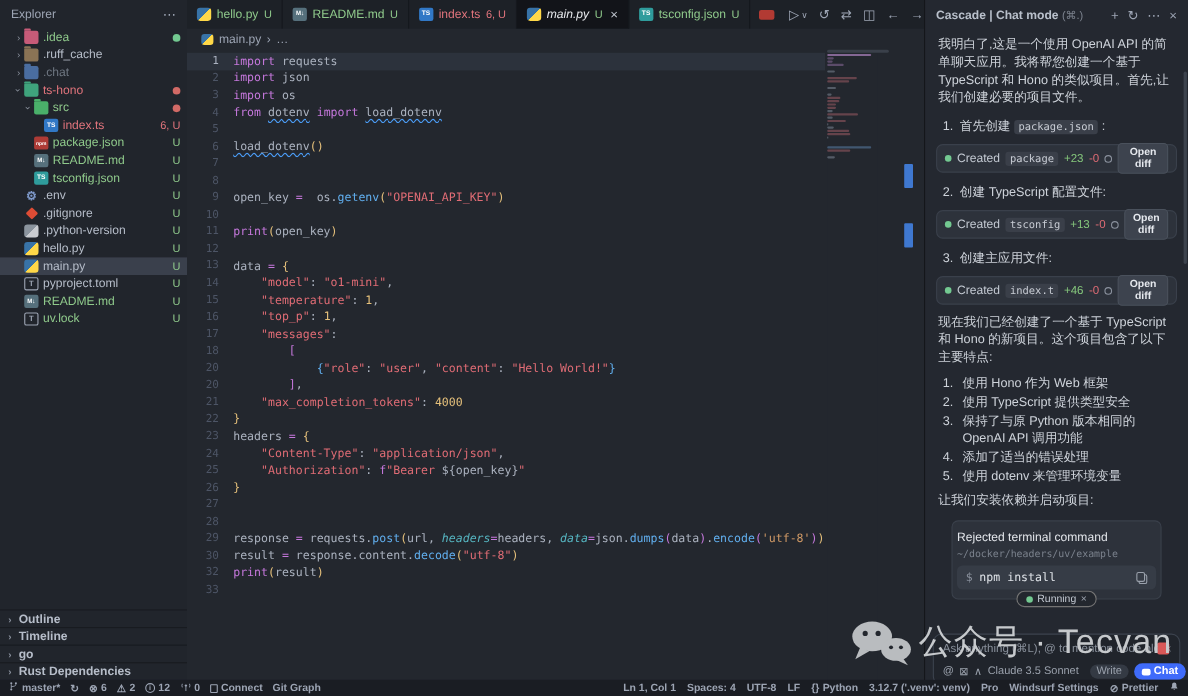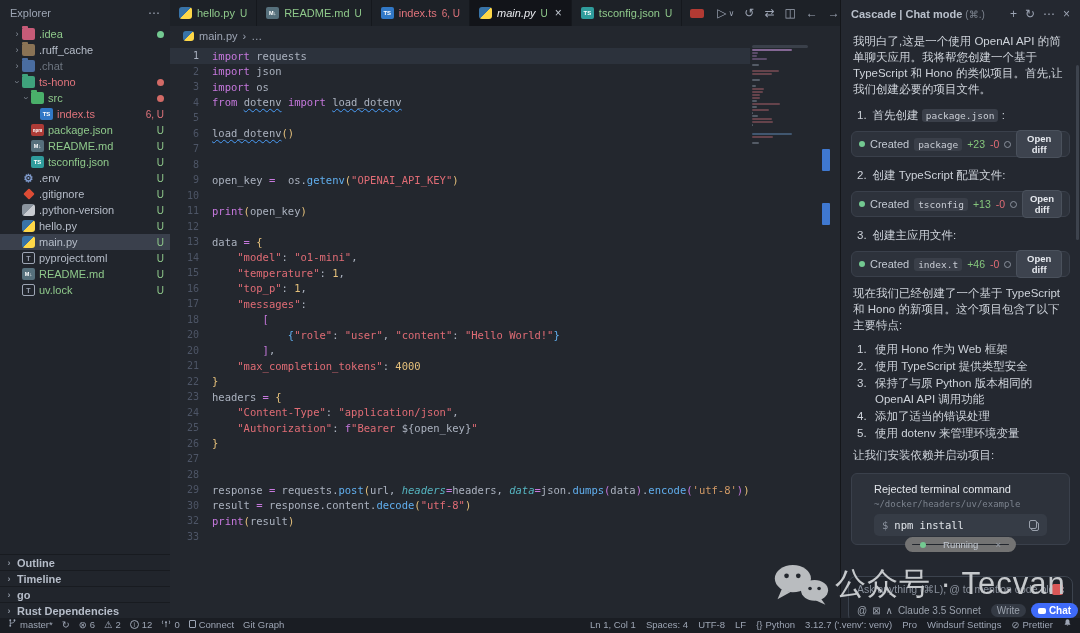--- a/index.html
+++ b/index.html
@@ -91,44 +91,44 @@
   .snum { flex:none; }
   .chip { font:9.5px "DejaVu Sans Mono", monospace; background:#3a3f49; color:#c8ccd4; border-radius:3px; padding:1px 4px; }
   .card { display:flex; align-items:center; gap:5px; margin:8px 10px; height:26px; background:#2d323b; border:1px solid #3a404b; border-radius:6px; padding:0 7px; }
   .gdot { width:6px; height:6px; border-radius:50%; background:#73c991; flex:none; }
   .cre { font-size:11px; color:#c3c9d2; }
   .plus { color:#85c77c; font-size:10.5px; } .minus { color:#e06c75; font-size:10.5px; }
   .rev { width:7px; height:7px; border:1px solid #8a919d; border-radius:50%; flex:none; }
   .odiff { margin-left:auto; background:#3d434e; border:1px solid #4a515c; color:#e6e9ee; font-size:9.5px; font-weight:bold; border-radius:4px; padding:2px 6px; cursor:pointer; font-family:"Liberation Sans",sans-serif; }
   .fitem { display:flex; gap:6px; margin:0 12px 1px 16px; }
   .fnum { flex:none; width:12px; }
-  .term { margin:10px 10px 0; background:#2d323b; border:1px solid #3a404b; border-radius:6px; padding:7px 22px 8px; }
+  .term { margin:10px 24px 0; background:#2d323b; border:1px solid #3a404b; border-radius:6px; padding:7px 4px 8px; }
   .ttitle { font-size:11px; color:#e2e5ea; }
   .tpath { font:9px "DejaVu Sans Mono", monospace; color:#7b828d; margin-top:2px; }
   .tcmd { display:flex; align-items:center; gap:6px; margin-top:5px; height:22px; background:#363c46; border-radius:5px; padding:0 8px; }
   .dollar { color:#8a919d; font:10.5px "DejaVu Sans Mono", monospace; }
   .cmdtx { color:#dfe3e8; font:10.5px "DejaVu Sans Mono", monospace; }
   .copy-ic { margin-left:auto; position:relative; width:10px; height:11px; }
   .copy-ic::before { content:""; position:absolute; top:2px; left:2px; right:0; bottom:0; border:1px solid #9aa1ac; border-radius:2px; }
   .copy-ic::after { content:""; position:absolute; top:0; left:0; right:2px; bottom:2px; border:1px solid #9aa1ac; border-radius:2px; background:#363c46; }
-  .runpill { display:flex; align-items:center; gap:17px; width:max-content; margin:-8px auto 0; position:relative; z-index:2;
-             background:#23272e; border:7px solid #737373; border-radius:10px; height:15px; padding:0 8px; font-size:9.5px; color:#c3c9d2; }
+  .runpill { display:flex; align-items:center; gap:4px; width:max-content; margin:-8px auto 0; position:relative; z-index:2;
+             background:#23272e; border:1px solid #737373; border-radius:10px; height:15px; padding:0 8px; font-size:9.5px; color:#c3c9d2; }
   .runpill .px { color:#9aa1ac; cursor:pointer; }
   .cinput { flex:none; margin:4px 7px 5px; height:47px; background:#20242b; border:1px solid #3c434e; border-radius:8px; position:relative; padding:6px 8px 4px; }
   .ph { font-size:10.5px; color:#8a919c; white-space:nowrap; overflow:hidden; }
   .stopbtn { position:absolute; right:9px; top:7px; width:11px; height:11px; background:#d95757; border-radius:2px; cursor:pointer; }
   .crow { position:absolute; left:8px; right:6px; bottom:4px; display:flex; align-items:center; gap:5px; color:#9aa1ac; font-size:10px; }
   .mic { cursor:pointer; } .model { white-space:nowrap; cursor:pointer; }
   .wpill { cursor:pointer; padding:1px 6px; border-radius:8px; background:#343a44; color:#9aa1ac; }
   .cpill { display:flex; align-items:center; gap:3px; background:#3f6bfa; color:#fff; font-weight:bold; border-radius:9px; padding:2px 7px; cursor:pointer; }
   .bub { width:8px; height:6px; background:#fff; border-radius:2px; }
   .cscroll { position:absolute; right:1px; top:38px; width:3px; height:175px; background:#3d434d; border-radius:2px; }
 
   
-  .statusbar { position:absolute; left:0; right:0; bottom:0; height:15px; background:#1a1d23; display:flex; align-items:flex-start; padding:0 8px; color:#9da5b4; font-size:9.5px; }
+  .statusbar { position:absolute; left:0; right:0; bottom:0; height:15px; background:#1a1d23; display:flex; align-items:center; padding:0 8px; color:#9da5b4; font-size:9.5px;font-weight:bold; }
   .sitem { display:flex; align-items:center; gap:3px; margin-right:9px; cursor:pointer; white-space:nowrap; }
   .sright { margin-left:auto; display:flex; align-items:center; }
   .sright .sitem { margin-right:0; margin-left:10px; }
   .sic { font-size:9.5px; }
   .cinfo { display:inline-flex; width:9px; height:9px; border:1px solid currentColor; border-radius:50%; align-items:center; justify-content:center; font-size:6.5px; }
   .cbox { display:inline-block; width:7px; height:8px; border:1px solid currentColor; border-radius:1px; }
 
   
   .watermark { position:absolute; left:773px; top:563px; display:flex; align-items:center; gap:6px; z-index:60; pointer-events:none; }
   .wmtext { font-size:31px; color:#c6c9cc; letter-spacing:1px; white-space:nowrap; font-family:"Liberation Sans", sans-serif; }

